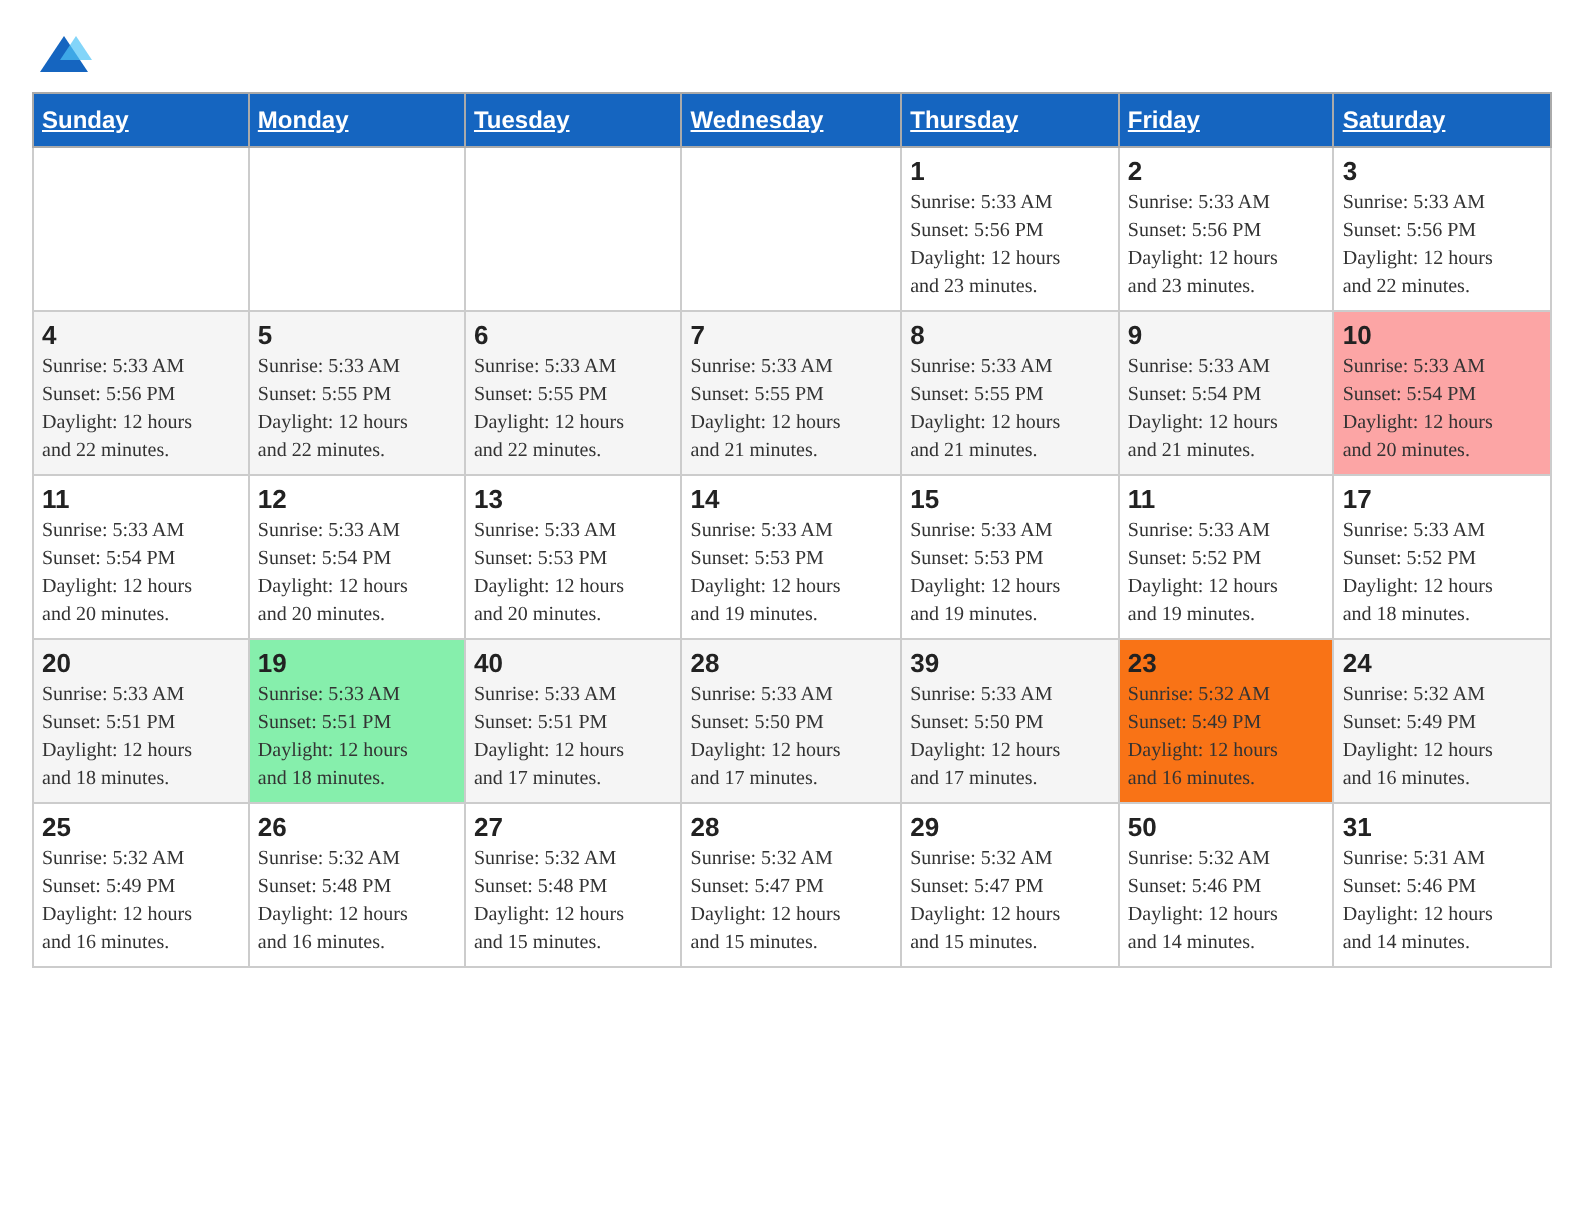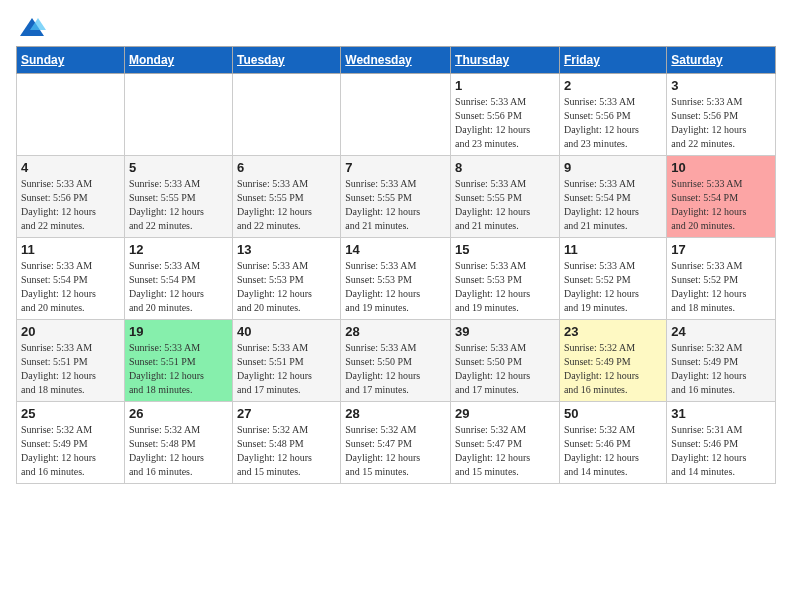--- a/index.html
+++ b/index.html
@@ -275,21 +275,21 @@
 Daylight: 12 hours
 and 17 minutes.</div>
         </td>
         <td style="background: rgb(245, 245, 245);">
           <span class="day-number">39</span>
           <div class="day-info" style="white-space: pre-line;">Sunrise: 5:33 AM
 Sunset: 5:50 PM
 Daylight: 12 hours
 and 17 minutes.</div>
         </td>
-        <td style="background: #fef9c3;">
+        <td style="background: #f97316;">
           <span class="day-number">23</span>
           <div class="day-info" style="white-space: pre-line;">Sunrise: 5:32 AM
 Sunset: 5:49 PM
 Daylight: 12 hours
 and 16 minutes.</div>
         </td>
         <td style="background: rgb(245, 245, 245); margin-top: 32px;">
           <span class="day-number">24</span>
           <div class="day-info" style="white-space: pre-line;">Sunrise: 5:32 AM
 Sunset: 5:49 PM

